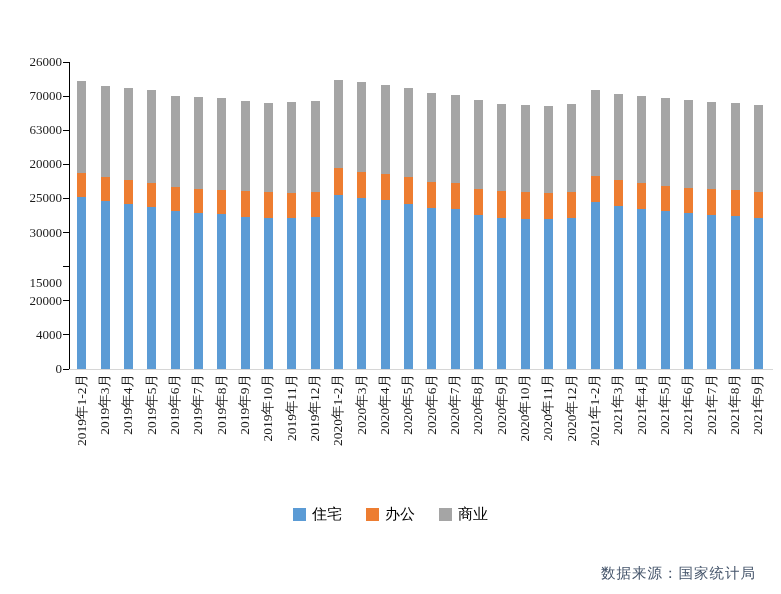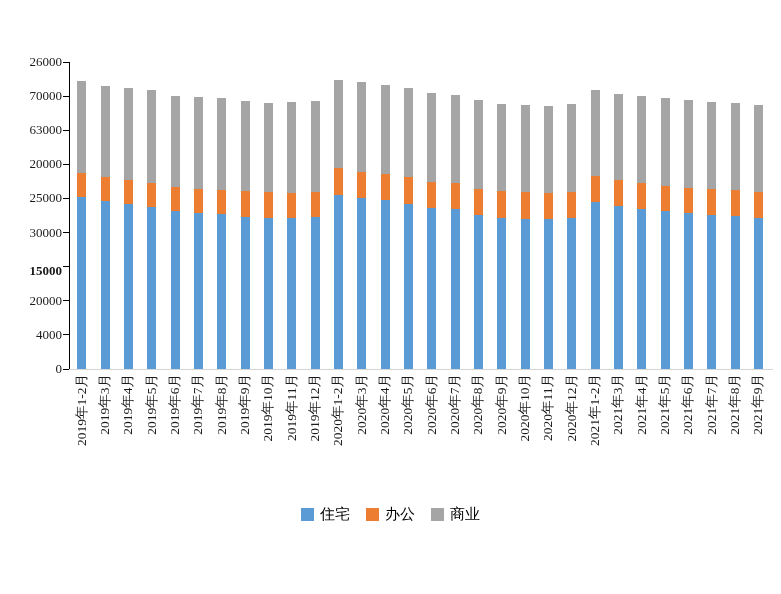--- a/index.html
+++ b/index.html
@@ -25,21 +25,21 @@
   }
   .bar{position:absolute;display:flex;flex-direction:column;}
   .bar>div{width:100%;}
   .x-label{
     position:absolute;width:118px;height:16px;line-height:16px;
     font-size:13.5px;color:#1a1a1a;text-align:right;white-space:nowrap;
     transform-origin:0 0;transform:rotate(-90deg);
   }
   .legend{
     position:absolute;left:0;top:505px;width:781px;
-    display:flex;justify-content:center;align-items:center;gap:16px;
+    display:flex;justify-content:center;align-items:center;gap:24px;
   }
   .legend-item{display:flex;align-items:center;gap:6px;}
   .legend-swatch{width:13px;height:13px;display:inline-block;}
   .legend-label{font-size:15px;color:#000000;}
   .data-source{
     position:absolute;right:25px;top:564px;
     font-size:14.5px;color:#44546a;letter-spacing:1px;
   }
 </style>
 </head>
@@ -51,21 +51,21 @@
     <div class="y-axis-line"></div>
     <div class="x-baseline"></div>
     <div id="yticks">
         <div class="y-tick" style="left: 63px; top: 368.5px;"></div>
         <div class="y-tick-label" style="top: 362px;">0</div>
         <div class="y-tick" style="left: 63px; top: 334.389px;"></div>
         <div class="y-tick-label" style="top: 327.889px;">4000</div>
         <div class="y-tick" style="left: 63px; top: 300.278px;"></div>
         <div class="y-tick-label" style="top: 293.778px;">20000</div>
         <div class="y-tick" style="left: 63px; top: 266.167px;"></div>
-        <div class="y-tick-label" style="top: 264px; font-weight: bold;">15000</div>
+        <div class="y-tick-label" style="top: 276px;">15000</div>
         <div class="y-tick" style="left: 63px; top: 232.056px;"></div>
         <div class="y-tick-label" style="top: 225.556px;">30000</div>
         <div class="y-tick" style="left: 63px; top: 197.944px;"></div>
         <div class="y-tick-label" style="top: 191.444px;">25000</div>
         <div class="y-tick" style="left: 63px; top: 163.833px;"></div>
         <div class="y-tick-label" style="top: 157.333px;">20000</div>
         <div class="y-tick" style="left: 63px; top: 129.722px;"></div>
         <div class="y-tick-label" style="top: 123.222px;">63000</div>
         <div class="y-tick" style="left: 63px; top: 95.6111px;"></div>
         <div class="y-tick-label" style="top: 89.1111px;">70000</div>
@@ -266,13 +266,14 @@
       <div class="legend-item">
         <span class="legend-swatch" style="background: rgb(237, 125, 49);"></span>
         <span class="legend-label">办公</span>
       </div>
       <div class="legend-item">
         <span class="legend-swatch" style="background: rgb(165, 165, 165);"></span>
         <span class="legend-label">商业</span>
       </div>
     </div>
 
+  <div class="data-source">数据来源：国家统计局</div>
 </div>
 
 </body></html>

